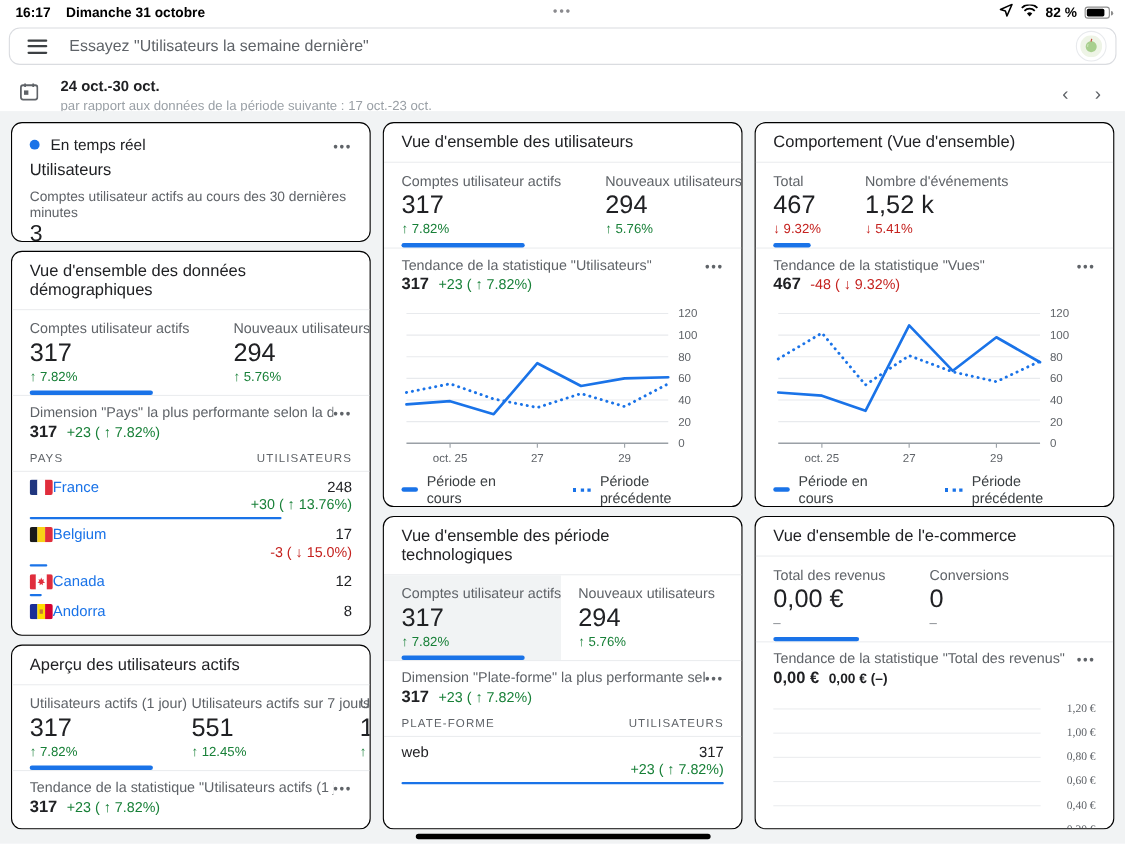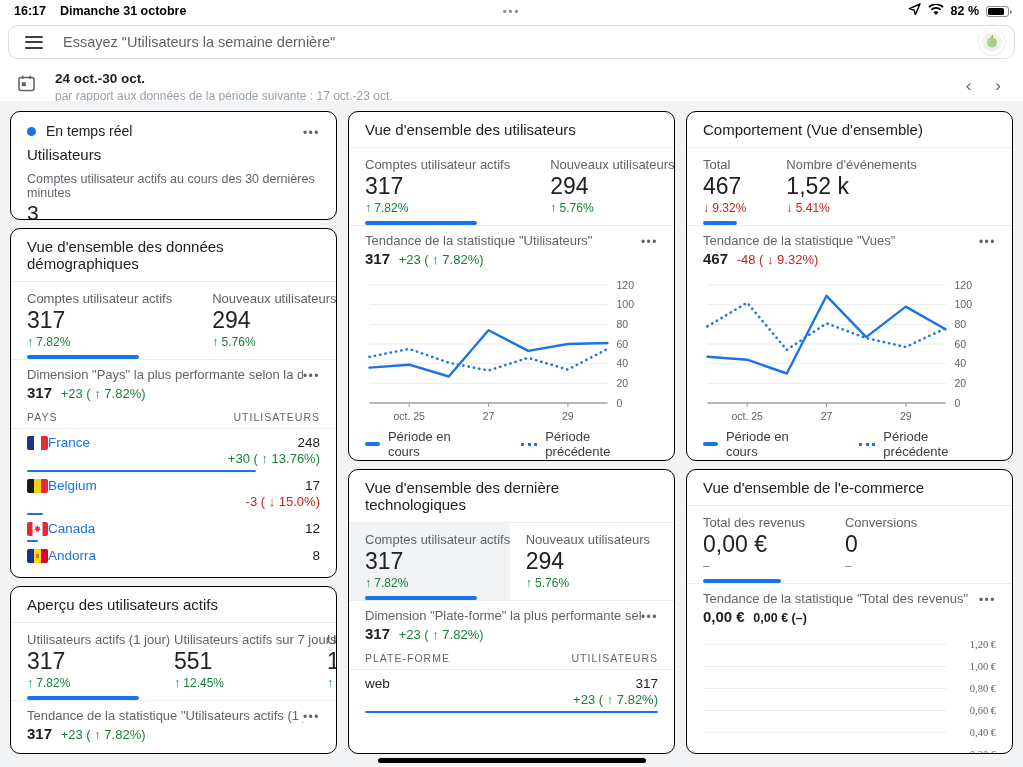--- a/index.html
+++ b/index.html
@@ -382,21 +382,21 @@
             </span>
           <span class="legend-item">
               <span class="sw-dotted"></span>
               <span>Période précédente</span>
             </span>
         </div>
         <div class="dots"><span class="pdot active"></span><span class="pdot"></span><span class="pdot"></span><span class="pdot"></span></div>
       </div>
 
       <div class="card" style="height:285px;">
-        <div class="card-header">Vue d'ensemble des dernière technologiques</div>
+        <div class="card-header">Vue d'ensemble des période technologiques</div>
         <div class="tabs">
           <div class="tab selected graybg" style="min-width:145px;">
             <div class="t-label">Comptes utilisateur actifs</div>
             <div class="t-value">317</div>
             <div class="t-delta up">↑ 7.82%</div>
             <div class="bar" style="width:112px;"></div>
           </div>
           <div class="tab">
             <div class="t-label">Nouveaux utilisateurs</div>
             <div class="t-value">294</div>

